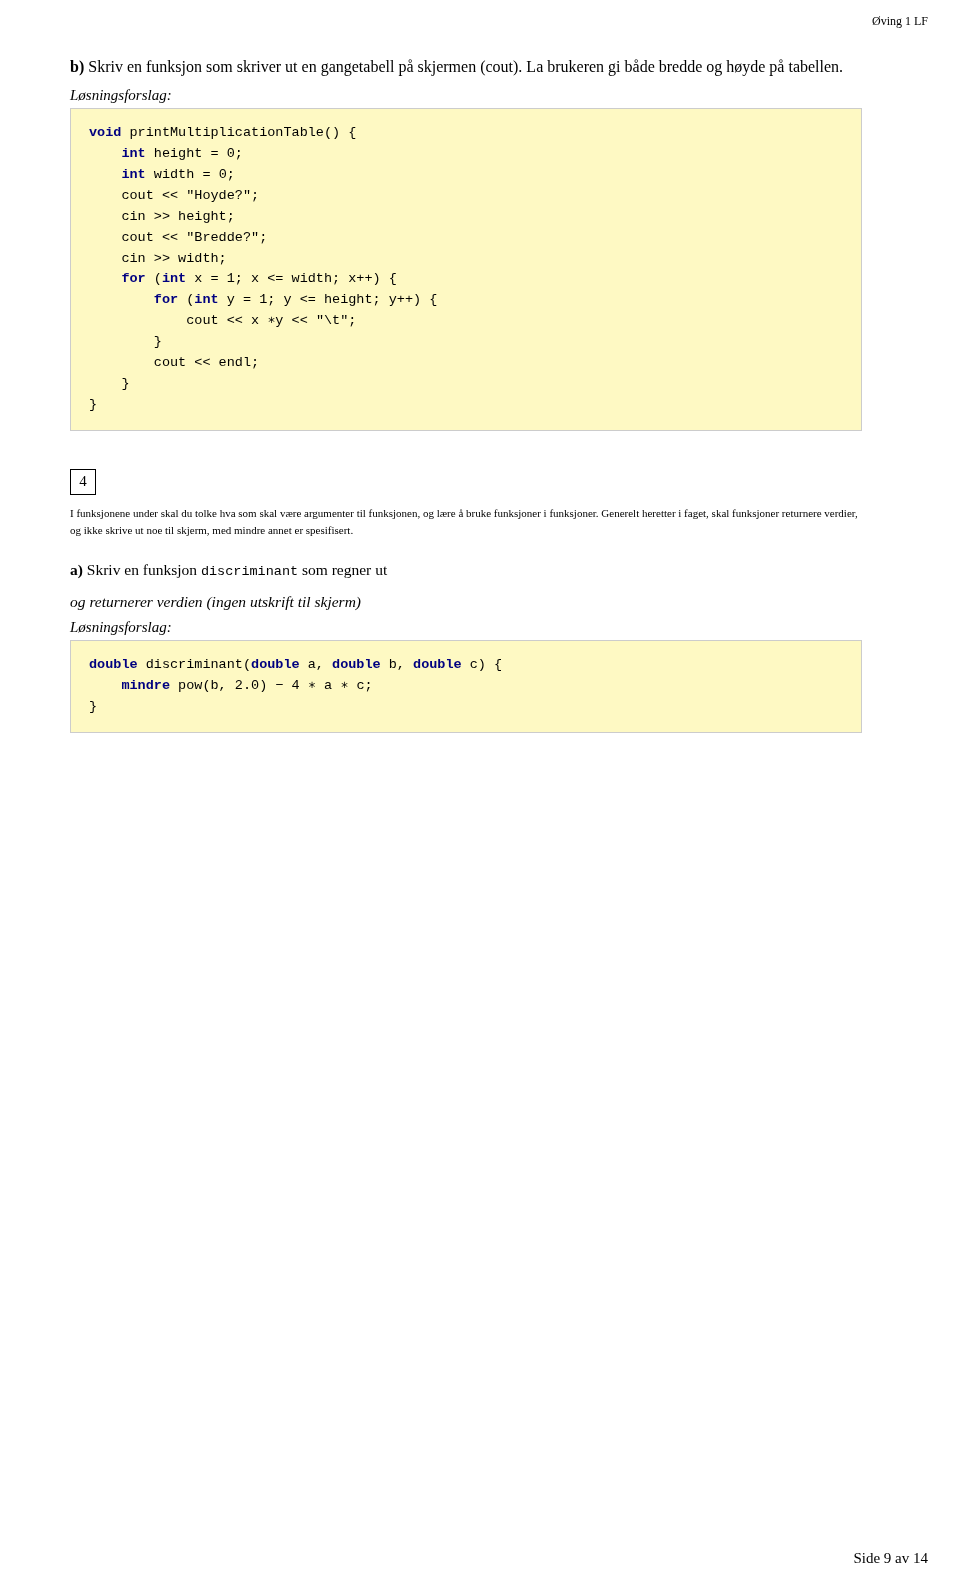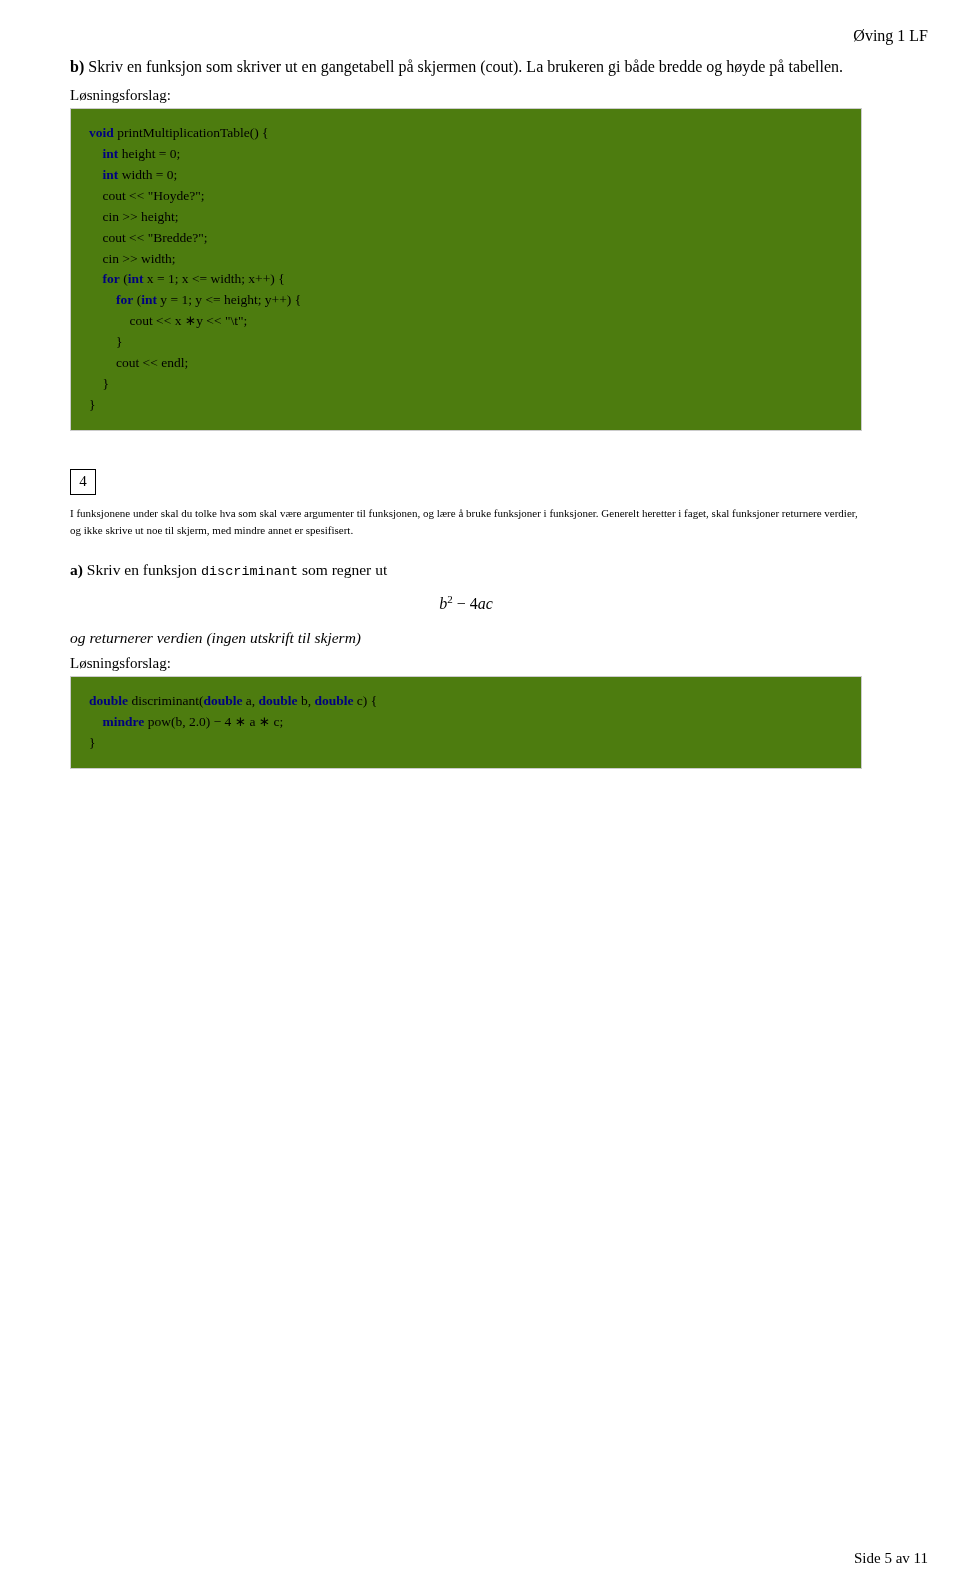--- a/index.html
+++ b/index.html
@@ -9,54 +9,55 @@
       font-family: "Times New Roman", Times, serif;
       font-size: 16px;
       color: #000000;
       width: 960px;
       min-height: 1585px;
       position: relative;
     }
 
     .page-header {
       position: absolute;
-      top: 27px;
+      top: 14px;
       right: 32px;
       font-family: "Times New Roman", Times, serif;
-      font-size: 16px;
+      font-size: 12px;
     }
 
     .page-content {
       padding: 50px 98px 60px 70px;
       padding-top: 45px;
     }
 
     .section-b {
       margin-top: 10px;
     }
 
     .section-b-title {
       font-size: 16px;
       margin-bottom: 6px;
       line-height: 1.5;
     }
 
     .losningsforslag-label {
       font-size: 15px;
+      font-style: italic;
       margin-bottom: 4px;
       margin-top: 8px;
     }
 
     .code-box {
       border: 1px solid #cccccc;
       padding: 14px 18px;
-      font-family: Liberation Serif, serif;
+      font-family: Liberation Mono, monospace;
       font-size: 13.5px;
       line-height: 1.55;
-      background: #4d7c0f;
+      background: #fef9c3;
       margin-bottom: 20px;
       color: #000;
     }
 
     .code-keyword {
       color: #000080;
       font-weight: bold;
     }
 
     .section-4 {
@@ -174,36 +175,33 @@
     <p class="section-4-body">
       <span>I funksjonene under skal du tolke hva som skal være argumenter til funksjonen, og lære å bruke funksjoner i funksjoner.</span>
       <span> <span>Generelt heretter i faget, skal funksjoner returnere verdier, og ikke skrive ut noe til skjerm, med mindre annet er spesifisert.</span></span>
     </p>
 
     <div class="subsection-a">
       <p class="subsection-a-title">
         <strong>a)</strong> Skriv en funksjon <code>discriminant</code> som regner ut
       </p>
 
-      <div class="math-formula">
-        <em>b</em><sup>2</sup> − 4<em>ac</em>
-      </div>
 
       <p class="return-label">
         og returnerer verdien (ingen utskrift til skjerm)
       </p>
 
       <p class="losningsforslag-label">Løsningsforslag:</p>
 
       <div class="code-box">
         <span class="code-keyword">double</span> discriminant(<span class="code-keyword">double</span> a, <span class="code-keyword">double</span> b, <span class="code-keyword">double</span> c) {<br>
         &nbsp;&nbsp;&nbsp;&nbsp;<span class="code-keyword">mindre</span> pow(b, 2.0) − 4 ∗ a ∗ c;<br>
         }
       </div>
     </div>
 
   </div>
 
 </div>
 
 <div class="page-footer">
-  <span>Side 5 av 11</span>
+  <span>Side 9 av 14</span>
 </div>
 
 </body></html>

